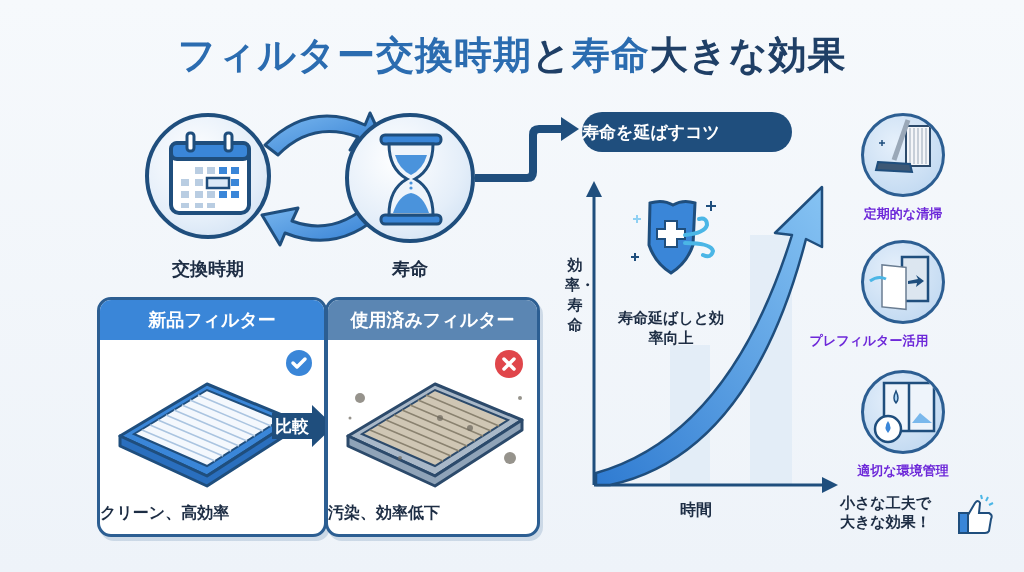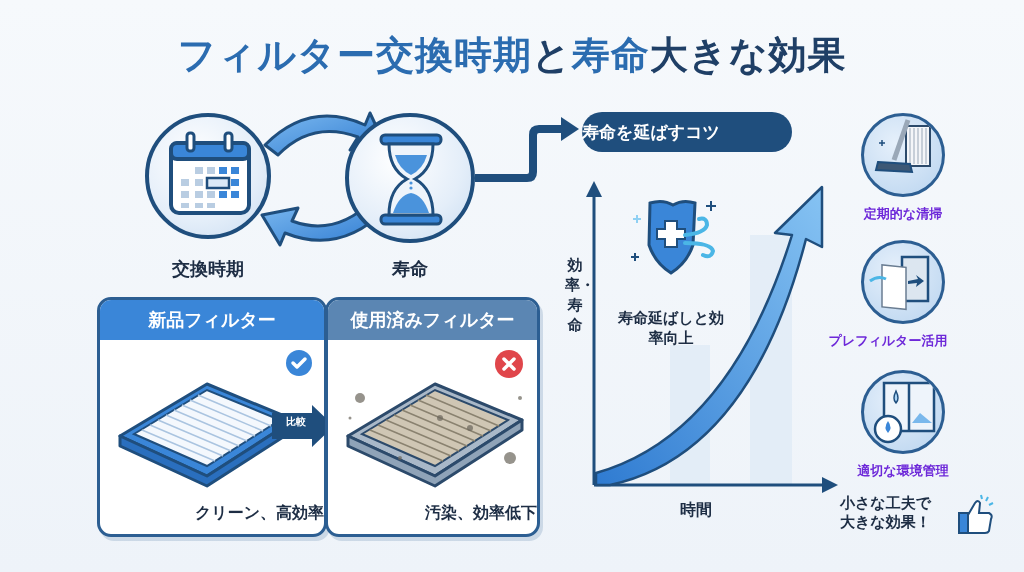--- a/index.html
+++ b/index.html
@@ -32,21 +32,21 @@
     border: 3px solid #2c5e92;
     border-radius: 14px;
     background: #ffffff;
     overflow: hidden;
     box-shadow: 3px 4px 0 rgba(44,94,146,0.18);
   }
   .card-head {
     height: 40px; line-height: 40px; text-align: center;
     color: #fff; font-size: 18px; font-weight: bold;
   }
-  .card-foot { position: absolute; bottom: 10px; width: 100%; text-align: right; font-size: 16px; font-weight: bold; color: #1d2d44; }
+  .card-foot { position: absolute; bottom: 10px; width: 100%; text-align: left; font-size: 16px; font-weight: bold; color: #1d2d44; }
 
   .pill {
     background: #1f4e7d; color: #fff; border-radius: 20px;
     font-size: 17px; font-weight: bold; text-align: left;
   }
   .tip-label { font-size: 13px; font-weight: bold; color: #6d28d9; text-align: center; white-space: nowrap; }
   .small-circle {
     border-radius: 50%; border: 3px solid #2c5e92;
     background: radial-gradient(circle at 40% 35%, #e6f0fb 0%, #b9d4ef 100%);
     overflow: hidden;
@@ -142,21 +142,21 @@
         <line x1="86" y1="37" x2="159" y2="68"></line>
     </g>
   </svg>
   <div class="card-foot">クリーン、高効率</div>
 </div>
 
 <div class="abs" style="left:272px;top:405px;width:62px;height:42px;">
   <svg class="abs" style="left:0;top:0;" width="62" height="42">
     <path d="M0 8 L40 8 L40 0 L62 21 L40 42 L40 34 L0 34 Z" fill="#1f4e7d"></path>
   </svg>
-  <div class="abs" style="left:3px;top:10px;width:42px;text-align:center;color:#fff;font-size:10px;font-weight:bold;">比較</div>
+  <div class="abs" style="left:3px;top:10px;width:42px;color:#fff;font-size:17px;font-weight:bold;">比較</div>
 </div>
 
 <div class="abs card" style="left:325px;top:297px;width:215px;height:240px;">
   <div class="card-head" style="background:#5b86b3;">使用済みフィルター</div>
   <div class="abs" style="right:14px;top:50px;width:28px;height:28px;border-radius:50%;background:#e0464b;">
     <svg width="28" height="28">
         <path d="M9 9 L19 19 M19 9 L9 19" stroke="#fff" stroke-width="3.5" stroke-linecap="round"></path>
       </svg>
   </div>
   <svg class="abs" style="left:12px;top:58px;" width="190" height="130">
@@ -233,21 +233,21 @@
 <div class="abs tip-label" style="left:843px;top:205px;width:120px;">定期的な清掃</div>
 
 <div class="abs small-circle" style="left:861px;top:240px;width:84px;height:84px;">
   <svg width="78" height="78">
     <rect x="38" y="14" width="26" height="44" fill="#dce6f0" stroke="#1f4e7d" stroke-width="2.5"></rect>
     <rect x="18" y="20" width="24" height="42" fill="#ffffff" stroke="#6a7d92" stroke-width="1.5" transform="skewY(6)"></rect>
     <path d="M6 38 Q14 32 22 36" fill="none" stroke="#4bb6e6" stroke-width="3"></path>
     <path d="M44 38 L54 36 L52 32 L60 38 L52 44 L53 40 L44 41 Z" fill="#1f4e7d"></path>
   </svg>
 </div>
-<div class="abs tip-label" style="left:818px;top:332px;width:140px;">プレフィルター活用</div>
+<div class="abs tip-label" style="left:799px;top:332px;width:140px;">プレフィルター活用</div>
 
 <div class="abs small-circle" style="left:861px;top:370px;width:84px;height:84px;">
   <svg width="78" height="78">
     <rect x="20" y="10" width="50" height="48" fill="#eef4fb" stroke="#1f4e7d" stroke-width="2.5"></rect>
     <line x1="45" y1="10" x2="45" y2="58" stroke="#1f4e7d" stroke-width="2.5"></line>
     <path d="M48 50 L56 40 L68 50 Z" fill="#7ab8ec"></path>
     <path d="M32 18 Q36 26 32 30 Q28 26 32 18 Z" fill="#a9d3f5" stroke="#1f4e7d" stroke-width="1.5"></path>
     <circle cx="24" cy="56" r="13" fill="#fff" stroke="#1f4e7d" stroke-width="2.5"></circle>
     <path d="M24 48 Q29 55 24 60 Q19 55 24 48 Z" fill="#3a86d8"></path>
   </svg>

